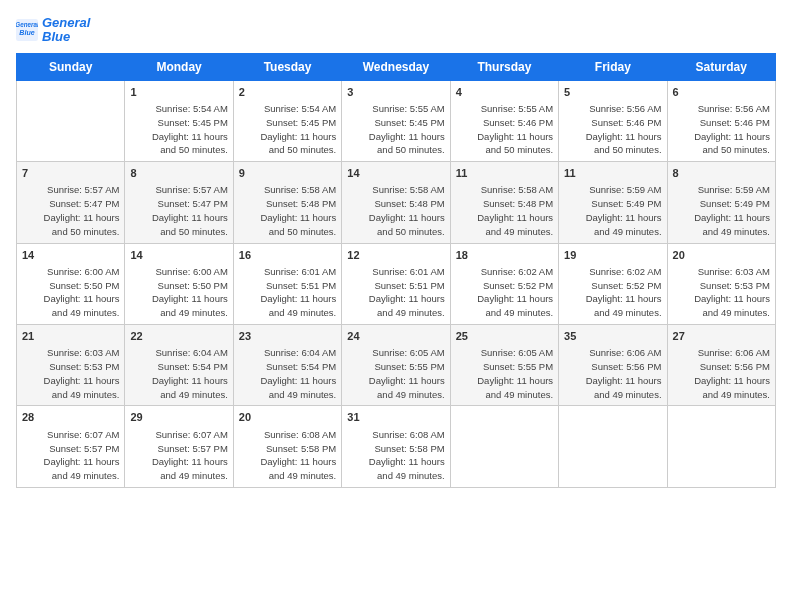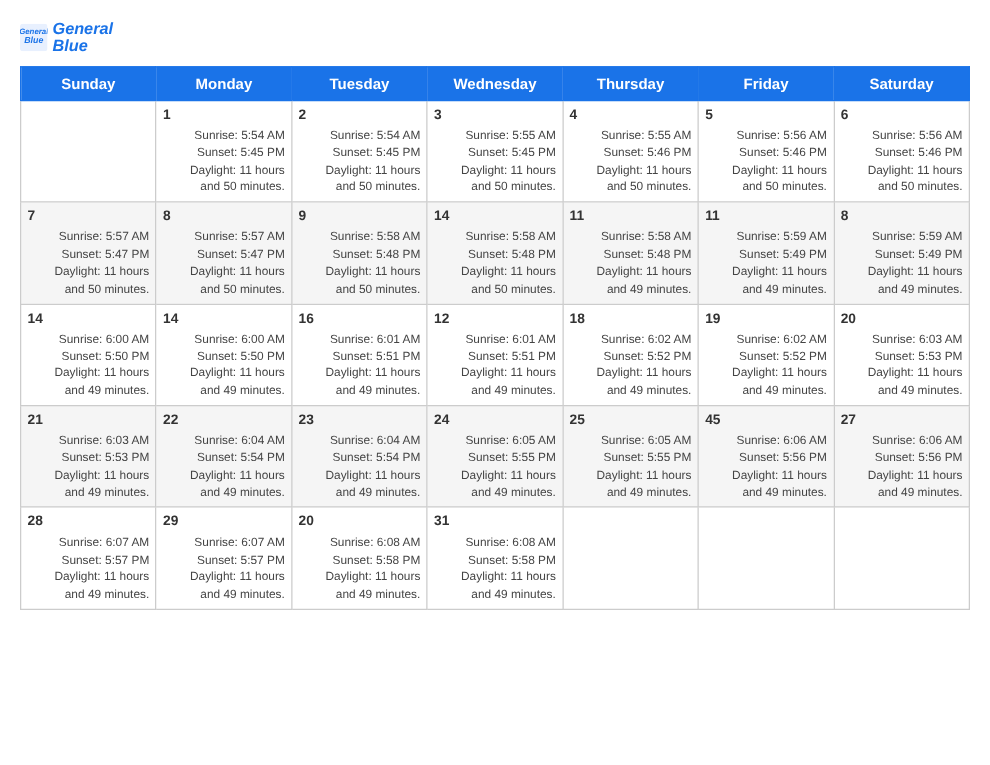--- a/index.html
+++ b/index.html
@@ -291,21 +291,21 @@
 and 49 minutes.</div>
         </td>
         <td>
           <span class="day-num">25</span>
           <div class="day-info" style="white-space: pre-line;">Sunrise: 6:05 AM
 Sunset: 5:55 PM
 Daylight: 11 hours
 and 49 minutes.</div>
         </td>
         <td>
-          <span class="day-num">45</span>
+          <span class="day-num">35</span>
           <div class="day-info" style="white-space: pre-line;">Sunrise: 6:06 AM
 Sunset: 5:56 PM
 Daylight: 11 hours
 and 49 minutes.</div>
         </td>
         <td>
           <span class="day-num">27</span>
           <div class="day-info" style="white-space: pre-line;">Sunrise: 6:06 AM
 Sunset: 5:56 PM
 Daylight: 11 hours

